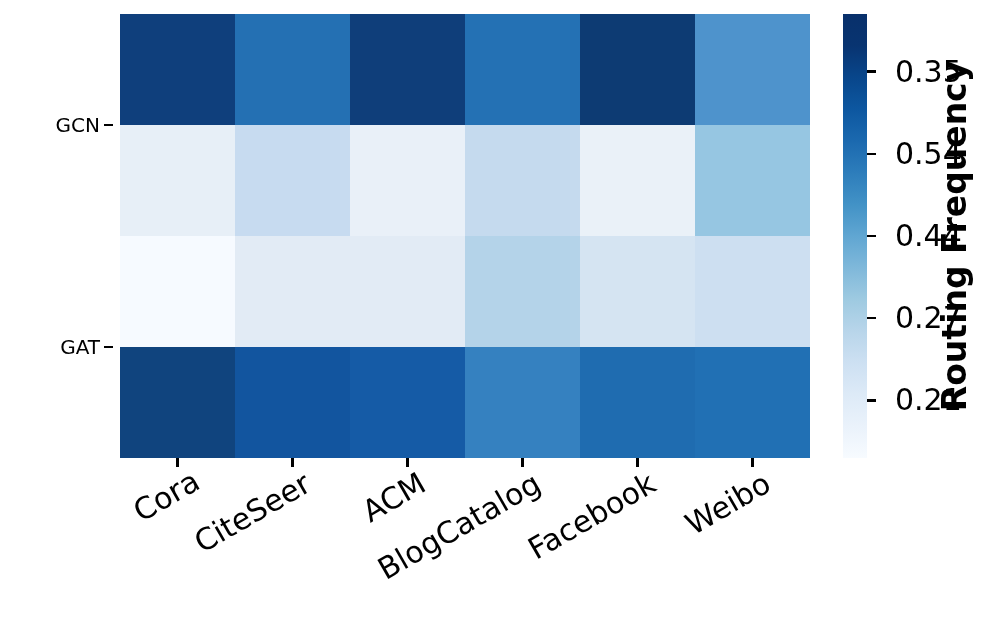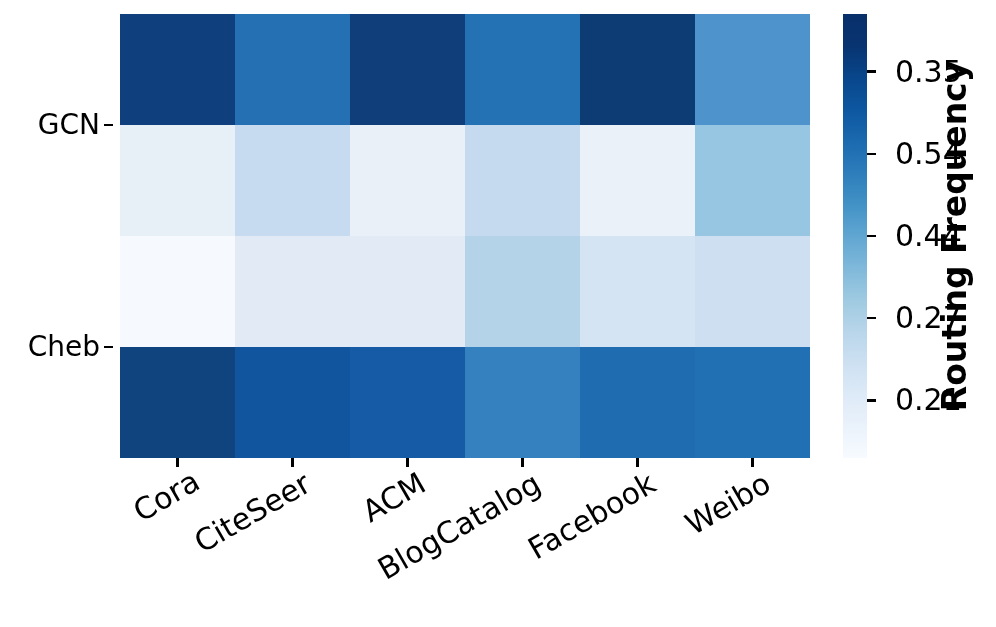--- a/index.html
+++ b/index.html
@@ -56,21 +56,21 @@
     flex-direction: column;
   }
   .y-tick {
     flex: 1 1 0;
     display: flex;
     align-items: center;
     justify-content: flex-end;
     position: relative;
   }
   .y-tick-text {
-    font-size: 28px;
+    font-size: 20px;
     line-height: 1;
     white-space: nowrap;
     padding-right: 4px;
   }
   .y-tick-mark {
     display: block;
     width: 9px;
     height: 2.4px;
     background: #000000;
     margin-right: -1px;
@@ -174,21 +174,21 @@
 <body>
 
 <div id="figure">
 
   <div id="y-tick-labels">
     <div class="y-tick">
       <span class="y-tick-text">GCN</span>
       <span class="y-tick-mark"></span>
     </div>
     <div class="y-tick">
-      <span class="y-tick-text">Cheb</span>
+      <span class="y-tick-text">GAT</span>
       <span class="y-tick-mark"></span>
     </div>
   </div>
 
   <div id="heatmap-axes">
     <div id="heatmap-grid">
         <div class="heat-cell" style="background: rgb(15, 63, 124);"></div>
         <div class="heat-cell" style="background: rgb(36, 112, 179);"></div>
         <div class="heat-cell" style="background: rgb(15, 62, 122);"></div>
         <div class="heat-cell" style="background: rgb(36, 113, 180);"></div>

